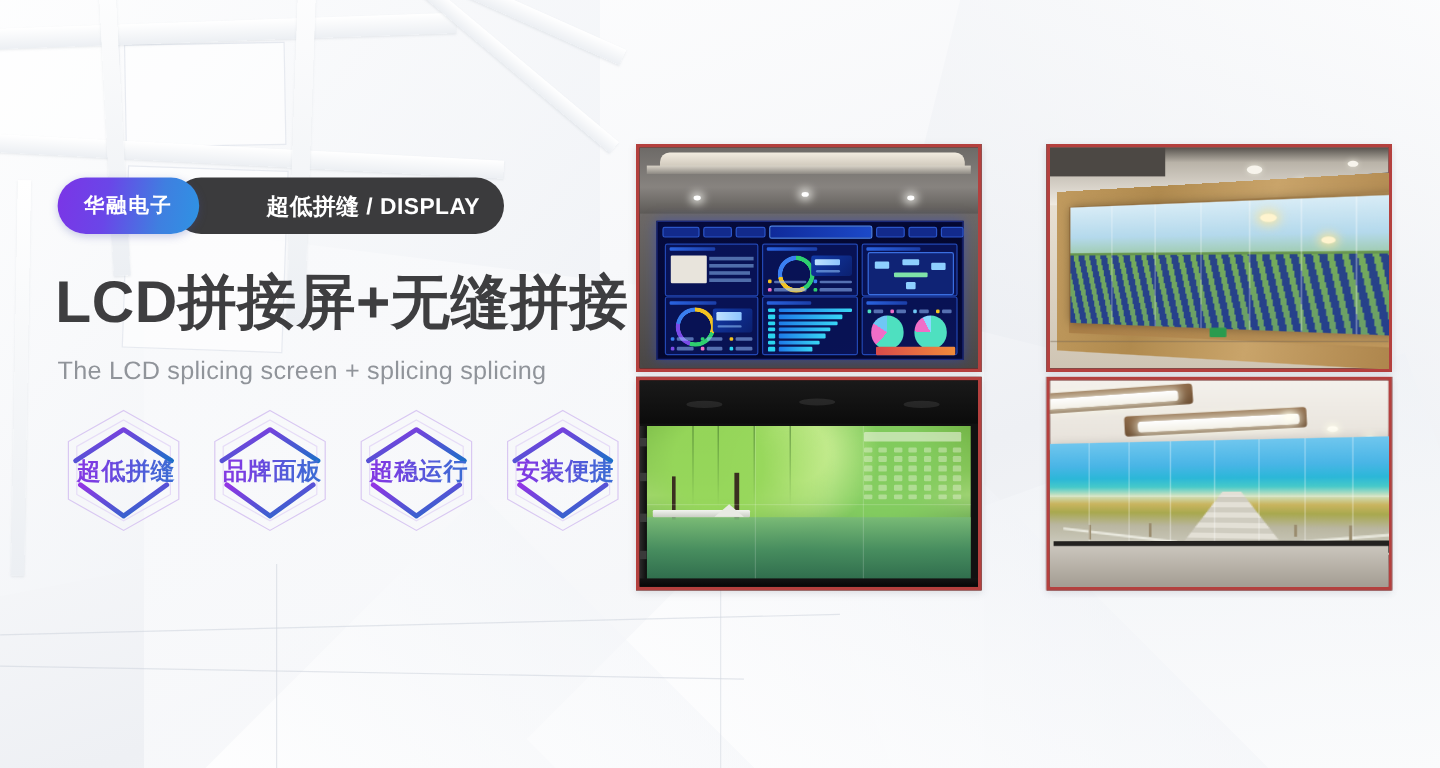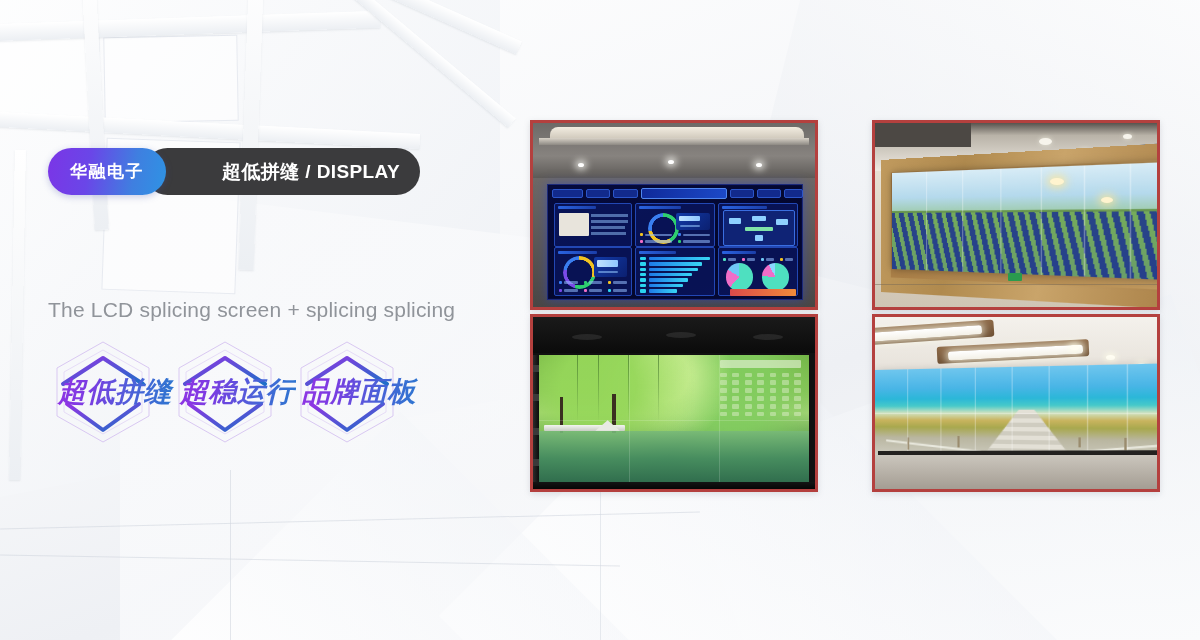--- a/index.html
+++ b/index.html
@@ -111,26 +111,26 @@
 
   
   .hex-row{position:absolute;left:0px;top:336px;display:flex;gap:4px;}
   .hex-item{position:relative;width:118px;height:112px;}
   .hex-outer{
     position:absolute;left:9px;top:4px;width:100px;height:104px;
   }
   .hex-outer svg, .hex-inner svg{display:block;}
   .hex-inner{position:absolute;left:9px;top:4px;width:100px;height:104px;}
   .hex-label{
-    position:absolute;left:12px;top:0;width:118px;height:112px;
+    position:absolute;left:2px;top:0;width:118px;height:112px;
     display:flex;align-items:center;justify-content:center;
-    font-size:28px;font-weight:bold;letter-spacing:.5px;white-space:nowrap;
+    font-size:20px;font-weight:bold;letter-spacing:.5px;white-space:nowrap;
     background:linear-gradient(95deg,#9334e4 0%,#7a3ce2 30%,#4a62d8 65%,#2a78cf 100%);
     -webkit-background-clip:text;background-clip:text;
-    -webkit-text-fill-color:transparent;color:transparent;font-style:italic;
+    -webkit-text-fill-color:transparent;color:transparent;
   }
 
   
   .photo{
     position:absolute;border:3px solid #b4403e;background:#111;
     overflow:hidden;box-shadow:0 2px 6px rgba(120,125,135,.22);
   }
   .p-tl{left:530px;top:120px;width:282px;height:184px;}
   .p-tr{left:872px;top:120px;width:282px;height:184px;}
   .p-bl{left:530px;top:314px;width:282px;height:172px;}
@@ -334,20 +334,21 @@
 
     <div class="pill-wrap">
       <div class="pill-dark">
         <span>超低拼缝 / DISPLAY</span>
       </div>
       <div class="pill-brand">
         <span>华融电子</span>
       </div>
     </div>
 
+    <div class="headline">LCD拼接屏+无缝拼接</div>
     <div class="subline">The LCD splicing screen + splicing splicing</div>
 
     <div class="hex-row">
 
       <div class="hex-item">
         <div class="hex-outer">
           <svg width="100" height="104" viewBox="0 0 100 104">
             <polygon points="50,2 96,28 96,76 50,102 4,76 4,28" fill="none" stroke="#d9c8f2" stroke-width="1"></polygon>
             <polygon points="50,10 89,32 89,72 50,94 11,72 11,32" fill="none" stroke="#e6dcf7" stroke-width="1"></polygon>
           </svg>
@@ -370,20 +371,42 @@
       <div class="hex-item">
         <div class="hex-outer">
           <svg width="100" height="104" viewBox="0 0 100 104">
             <polygon points="50,2 96,28 96,76 50,102 4,76 4,28" fill="none" stroke="#d9c8f2" stroke-width="1"></polygon>
             <polygon points="50,10 89,32 89,72 50,94 11,72 11,32" fill="none" stroke="#e6dcf7" stroke-width="1"></polygon>
           </svg>
         </div>
         <div class="hex-inner">
           <svg width="100" height="104" viewBox="0 0 100 104">
             <defs>
+                <linearGradient id="gB" x1="0" y1="0" x2="1" y2="1">
+              <stop offset="0%" stop-color="#9334e4"></stop>
+                  <stop offset="100%" stop-color="#1d6fc8"></stop>
+            </linearGradient>
+              </defs>
+            <polyline points="10,44 50,18 90,44" fill="none" stroke="url(#gB)" stroke-width="4" stroke-linecap="round" stroke-linejoin="round"></polyline>
+            <polyline points="14,64 50,90 86,64" fill="none" stroke="url(#gB)" stroke-width="4" stroke-linecap="round" stroke-linejoin="round"></polyline>
+          </svg>
+        </div>
+        <div class="hex-label">品牌面板</div>
+      </div>
+
+      <div class="hex-item">
+        <div class="hex-outer">
+          <svg width="100" height="104" viewBox="0 0 100 104">
+            <polygon points="50,2 96,28 96,76 50,102 4,76 4,28" fill="none" stroke="#d9c8f2" stroke-width="1"></polygon>
+            <polygon points="50,10 89,32 89,72 50,94 11,72 11,32" fill="none" stroke="#e6dcf7" stroke-width="1"></polygon>
+          </svg>
+        </div>
+        <div class="hex-inner">
+          <svg width="100" height="104" viewBox="0 0 100 104">
+            <defs>
                 <linearGradient id="gC" x1="0" y1="0" x2="1" y2="1">
               <stop offset="0%" stop-color="#9334e4"></stop>
                   <stop offset="100%" stop-color="#1d6fc8"></stop>
             </linearGradient>
               </defs>
             <polyline points="10,44 50,18 90,44" fill="none" stroke="url(#gC)" stroke-width="4" stroke-linecap="round" stroke-linejoin="round"></polyline>
             <polyline points="14,64 50,90 86,64" fill="none" stroke="url(#gC)" stroke-width="4" stroke-linecap="round" stroke-linejoin="round"></polyline>
           </svg>
         </div>
         <div class="hex-label">超稳运行</div>
@@ -392,32 +415,31 @@
       <div class="hex-item">
         <div class="hex-outer">
           <svg width="100" height="104" viewBox="0 0 100 104">
             <polygon points="50,2 96,28 96,76 50,102 4,76 4,28" fill="none" stroke="#d9c8f2" stroke-width="1"></polygon>
             <polygon points="50,10 89,32 89,72 50,94 11,72 11,32" fill="none" stroke="#e6dcf7" stroke-width="1"></polygon>
           </svg>
         </div>
         <div class="hex-inner">
           <svg width="100" height="104" viewBox="0 0 100 104">
             <defs>
-                <linearGradient id="gB" x1="0" y1="0" x2="1" y2="1">
+                <linearGradient id="gD" x1="0" y1="0" x2="1" y2="1">
               <stop offset="0%" stop-color="#9334e4"></stop>
                   <stop offset="100%" stop-color="#1d6fc8"></stop>
             </linearGradient>
               </defs>
-            <polyline points="10,44 50,18 90,44" fill="none" stroke="url(#gB)" stroke-width="4" stroke-linecap="round" stroke-linejoin="round"></polyline>
-            <polyline points="14,64 50,90 86,64" fill="none" stroke="url(#gB)" stroke-width="4" stroke-linecap="round" stroke-linejoin="round"></polyline>
+            <polyline points="10,44 50,18 90,44" fill="none" stroke="url(#gD)" stroke-width="4" stroke-linecap="round" stroke-linejoin="round"></polyline>
+            <polyline points="14,64 50,90 86,64" fill="none" stroke="url(#gD)" stroke-width="4" stroke-linecap="round" stroke-linejoin="round"></polyline>
           </svg>
         </div>
-        <div class="hex-label">品牌面板</div>
-      </div>
-
+        <div class="hex-label">安装便捷</div>
+      </div>
 
     </div>
   </div>
 
   <div class="photo p-tl">
     <div class="ph tl-room">
       <div class="tl-ceiling"></div>
       <div class="tl-cove"></div>
       <div class="tl-cove2"></div>
       <div class="tl-spot" style="left:16%;top:22%"></div>

